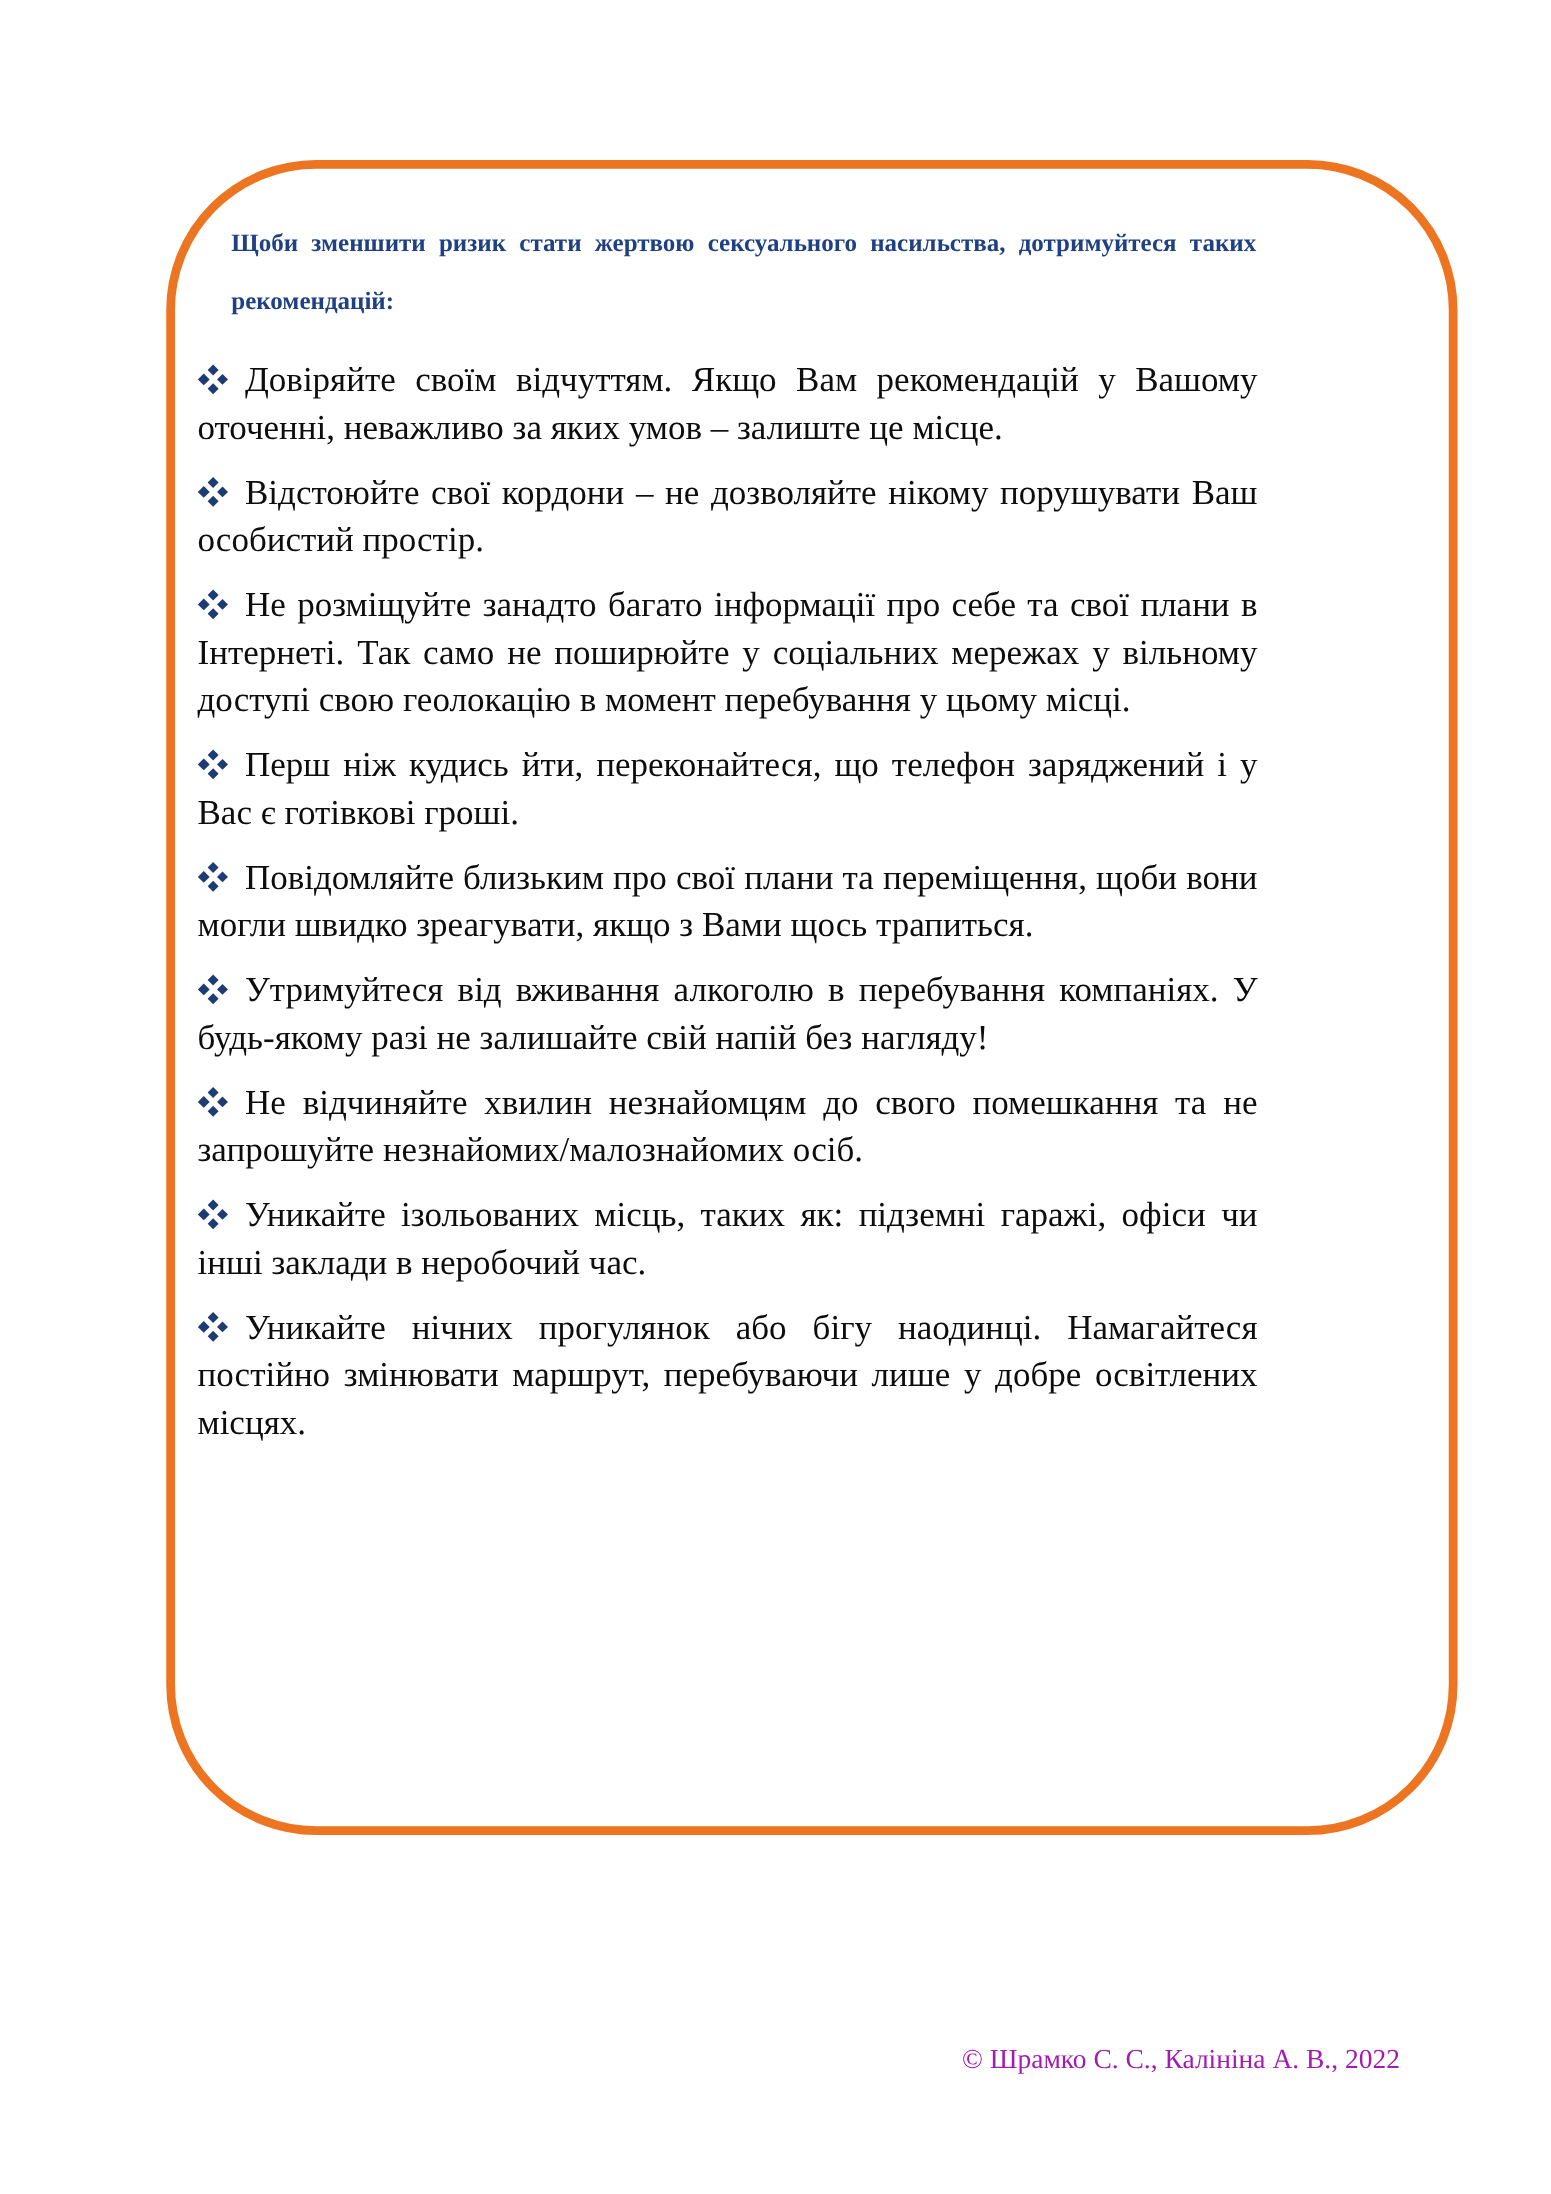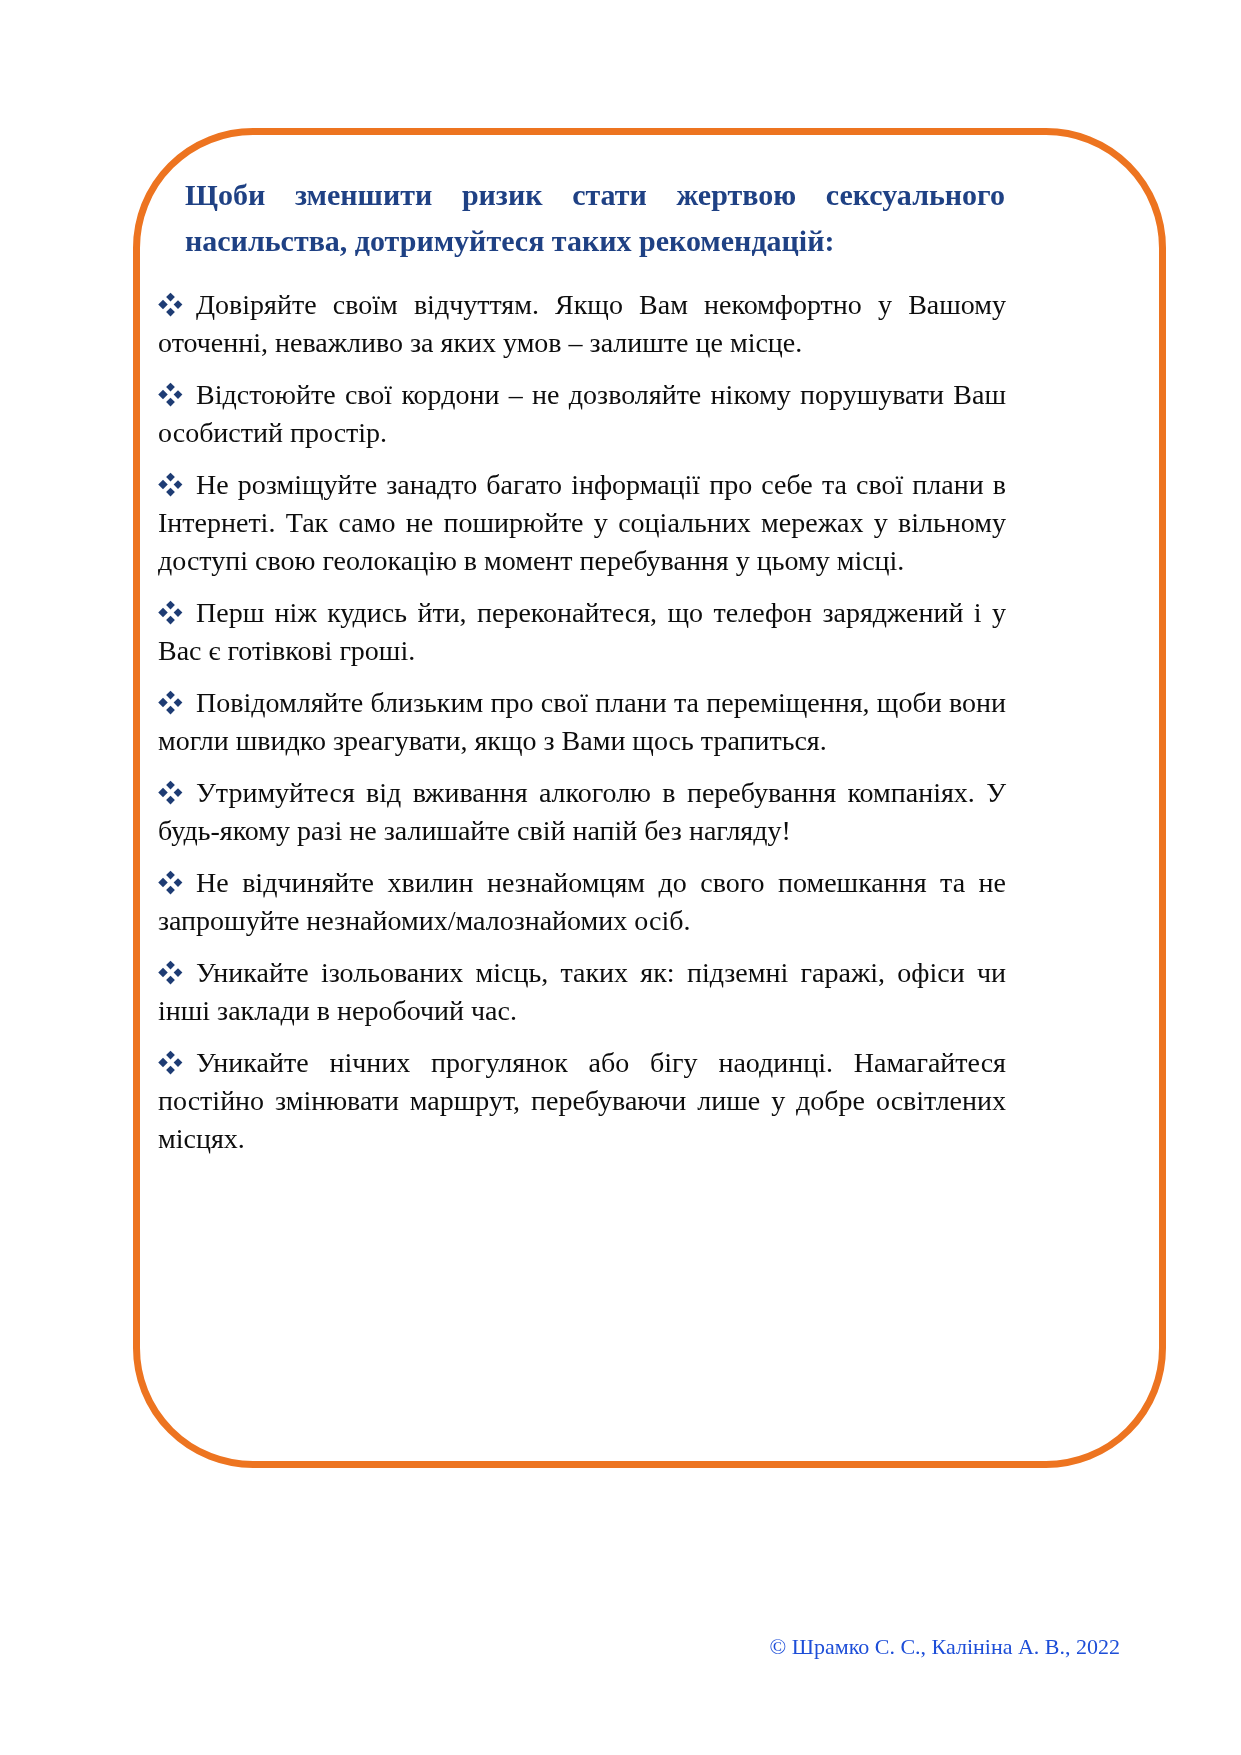--- a/index.html
+++ b/index.html
@@ -25,21 +25,21 @@
     border: 7px solid var(--accent-orange, #ED7420);
     border-radius: 120px;
     background: #ffffff;
   }
   .heading {
     position: absolute;
     left: 185px;
     top: 172px;
     width: 820px;
     margin: 0;
-    font-size: 30px;
+    font-size: 20px;
     font-weight: bold;
     line-height: 46px;
     color: var(--heading-blue, #1F4184);
     text-align: justify;
   }
   .body-text {
     position: absolute;
     left: 158px;
     top: 286px;
     width: 848px;
@@ -58,41 +58,41 @@
     margin-right: 13px;
     vertical-align: -3px;
     color: var(--bullet-blue, #1E3C74);
   }
   .bullet-icon svg { display: block; width: 100%; height: 100%; }
   .footer {
     position: absolute;
     top: 1634px;
     right: 121px;
     font-size: 22px;
-    color: #1d4ed8;
+    color: #a21caf;
     text-align: right;
   }
 </style>
 </head>
 <body>
 
 <div class="page">
 
   <div class="frame"></div>
 
   <h1 class="heading">Щоби зменшити ризик стати жертвою сексуального насильства, дотримуйтеся таких рекомендацій:</h1>
 
   <div class="body-text">
 
     <p><span class="bullet-icon"><svg viewBox="0 0 20 20" xmlns="http://www.w3.org/2000/svg" fill="currentColor">
             <path d="M10 0.5 L13.5 4 L10 7.5 L6.5 4 Z"></path>
             <path d="M4 6.2 L7.8 10 L4 13.8 L0.2 10 Z"></path>
             <path d="M16 6.5 L19.5 10 L16 13.5 L12.5 10 Z"></path>
             <path d="M10 12.5 L13.5 16 L10 19.5 L6.5 16 Z"></path>
-          </svg></span><span>Довіряйте своїм відчуттям. Якщо Вам некомфортно у Вашому оточенні, неважливо за яких умов – залиште це місце.</span></p>
+          </svg></span><span>Довіряйте своїм відчуттям. Якщо Вам рекомендацій у Вашому оточенні, неважливо за яких умов – залиште це місце.</span></p>
 
     <p><span class="bullet-icon"><svg viewBox="0 0 20 20" xmlns="http://www.w3.org/2000/svg" fill="currentColor">
             <path d="M10 0.5 L13.5 4 L10 7.5 L6.5 4 Z"></path>
             <path d="M4 6.2 L7.8 10 L4 13.8 L0.2 10 Z"></path>
             <path d="M16 6.5 L19.5 10 L16 13.5 L12.5 10 Z"></path>
             <path d="M10 12.5 L13.5 16 L10 19.5 L6.5 16 Z"></path>
           </svg></span><span>Відстоюйте свої кордони – не дозволяйте нікому порушувати Ваш особистий простір.</span></p>
 
     <p><span class="bullet-icon"><svg viewBox="0 0 20 20" xmlns="http://www.w3.org/2000/svg" fill="currentColor">
             <path d="M10 0.5 L13.5 4 L10 7.5 L6.5 4 Z"></path>

